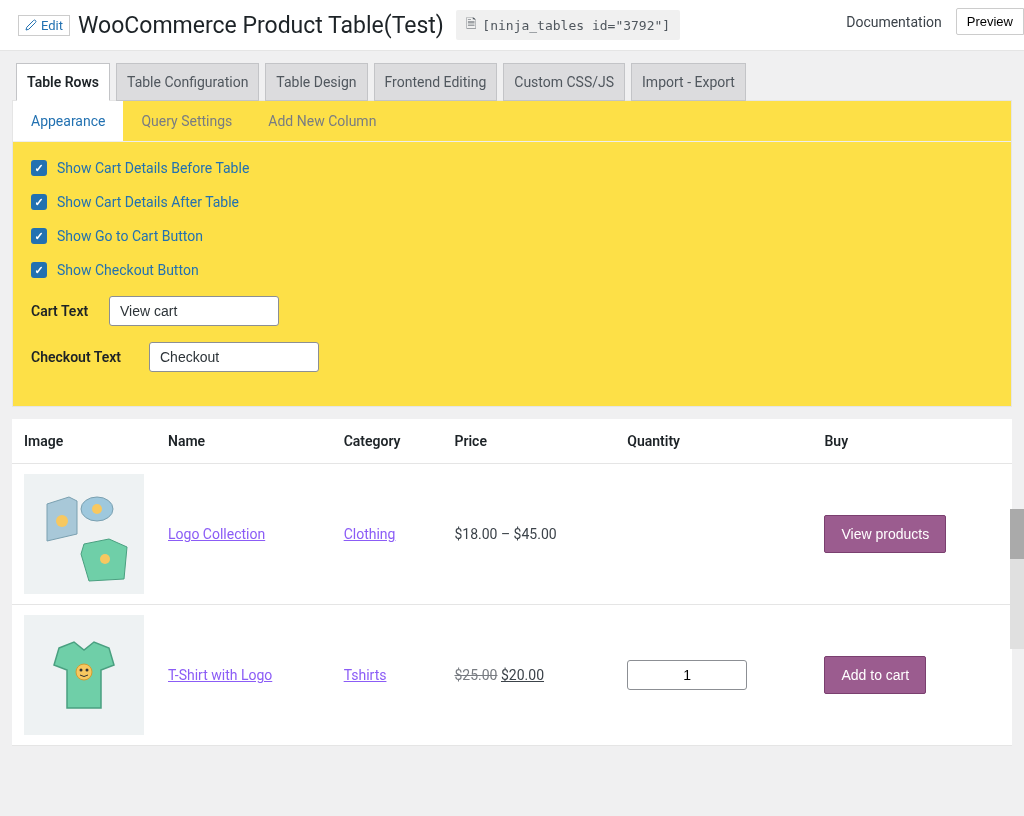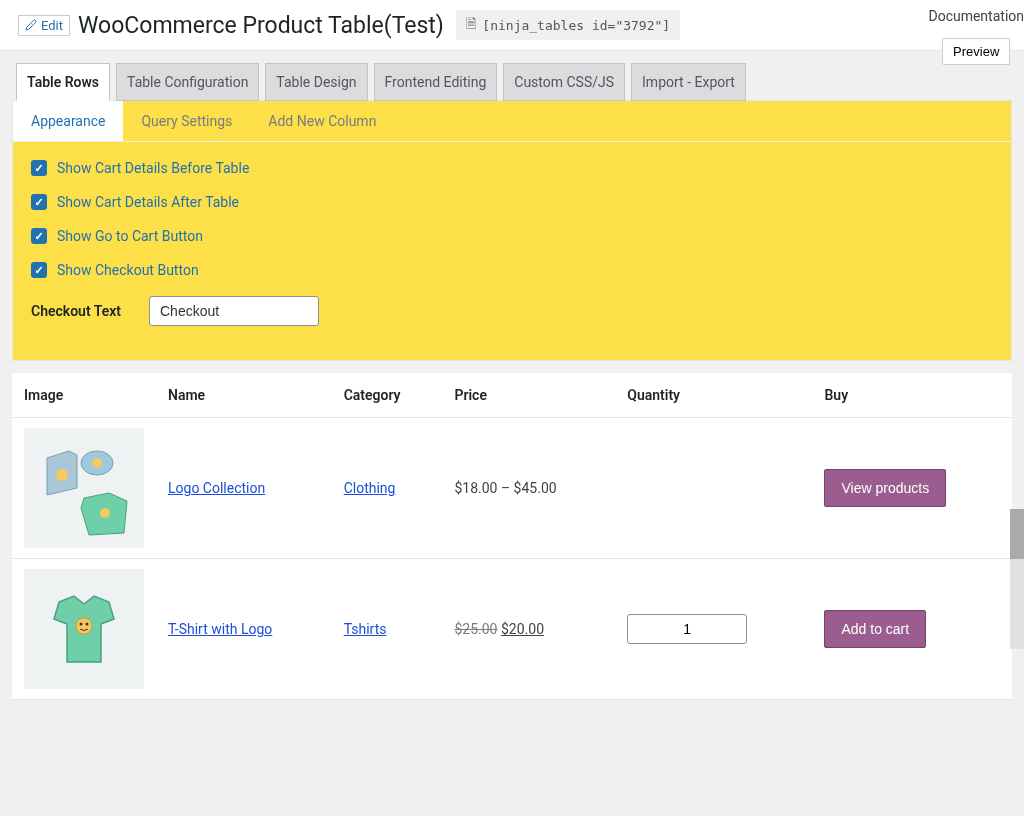--- a/index.html
+++ b/index.html
@@ -2,21 +2,21 @@
 <html><head>
   <meta charset="utf-8">
   <style>
     * { margin: 0; padding: 0; box-sizing: border-box; }
     body { font-family: -apple-system, BlinkMacSystemFont, "Segoe UI", Roboto, sans-serif; background: #f0f0f1; color: #3c434a; width: 1024px; height: 816px; overflow: hidden; position: relative; }
     .header { display: flex; align-items: center; padding: 10px 18px; background: #fff; border-bottom: 1px solid #e5e5e5; position: relative; }
     .edit-btn { display: inline-flex; align-items: center; gap: 4px; color: #2271b1; font-size: 13px; padding: 2px 6px; border: 1px solid #ccc; cursor: pointer; }
     .page-title { font-size: 23px; font-weight: 400; margin-left: 8px; color: #1d2327; }
     .shortcode-pill { display: inline-flex; align-items: center; gap: 6px; background: #f0f0f0; padding: 4px 10px; border-radius: 2px; margin-left: 12px; font-family: Consolas, monospace; font-size: 13px; color: #50575e; }
     .doc-icon { font-size: 13px; }
-    .header-right { position: absolute; right: 0; top: 8px; display: flex; align-items: center; gap: 14px; flex-direction: column; }
+    .header-right { position: absolute; right: 0; top: 8px; display: flex; align-items: center; gap: 14px; }
     .doc-link { color: #3c434a; font-size: 14px; text-decoration: none; cursor: pointer; }
     .preview-btn { background: #fff; border: 1px solid #ccc; padding: 5px 10px; font-size: 13px; cursor: pointer; border-radius: 2px 0 0 2px; }
     
     .tabs { display: flex; padding: 0 16px; margin-top: 12px; }
     .tab { padding: 10px 10px; background: #dcdcde; border: 1px solid #c3c4c7; margin-right: 6px; font-size: 14px; color: #50575e; cursor: pointer; }
     .tab.active { background: #fff; border-bottom-color: #fff; color: #1d2327; font-weight: 600; }
     
     .panel { background: #fde047; margin: 0 12px; padding: 0; border: 1px solid #e5e5e5; margin-top: -1px; }
     
     .subtabs { display: flex; border-bottom: 1px solid #eee; }
@@ -34,21 +34,21 @@
     .field-label.wide { min-width: 100px; }
     .text-input { padding: 6px 10px; border: 1px solid #8c8f94; border-radius: 3px; font-size: 14px; width: 170px; color: #2c3338; }
     
     .save-btn { background: #3ba0e6; color: #fff; border: none; padding: 8px 16px; border-radius: 3px; font-size: 13px; cursor: pointer; }
     
     .data-table { width: calc(100% - 24px); margin: 12px 12px 0 12px; border-collapse: collapse; background: #fff; position: relative; }
     .data-table th { text-align: left; padding: 14px 12px; font-size: 14px; font-weight: 600; border-bottom: 1px solid #e5e5e5; color: #1d2327; background: #fff; }
     .data-table td { padding: 10px 12px; border-bottom: 1px solid #e5e5e5; vertical-align: middle; font-size: 14px; }
     .img-cell { width: 130px; }
     .img-thumb { width: 120px; height: 120px; background: #eef2f3; display: flex; align-items: center; justify-content: center; }
-    .link-cell a { color: #1d4ed8; text-decoration: underline; cursor: pointer; text-align: right; }
+    .link-cell a { color: #8b5cf6; text-decoration: underline; cursor: pointer; text-align: right; }
     .strike { text-decoration: line-through; color: #787c82; }
     .newprice { text-decoration: underline; color: #3c434a; }
     .qty-input { width: 120px; padding: 6px; border: 1px solid #8c8f94; border-radius: 3px; text-align: center; font-size: 14px; }
     .buy-btn { background: #9b5c8f; color: #fff; border: 1px solid #7a3f6f; padding: 10px 16px; font-size: 14px; cursor: pointer; border-radius: 2px; }
     .buy-btn.view { }
     
     .scrollbar { position: absolute; right: 0; top: 509px; width: 14px; height: 140px; background: #e0e0e0; }
     .scrollbar-thumb { width: 100%; height: 50px; background: #aaa; }
   </style>
 </head>
@@ -99,20 +99,24 @@
     </div>
     <div class="cb-row">
       <span class="cb"></span>
       <span class="cb-label">Show Go to Cart Button</span>
     </div>
     <div class="cb-row">
       <span class="cb"></span>
       <span class="cb-label">Show Checkout Button</span>
     </div>
 
+    <div class="field-row">
+      <span class="field-label">Cart Text</span>
+      <input class="text-input" value="View cart" style="">
+    </div>
     <div class="field-row">
       <span class="field-label wide">Checkout Text</span>
       <input class="text-input" value="Checkout" style="">
     </div>
 
   </div>
 </div>
 
 <table class="data-table">
   <thead>

